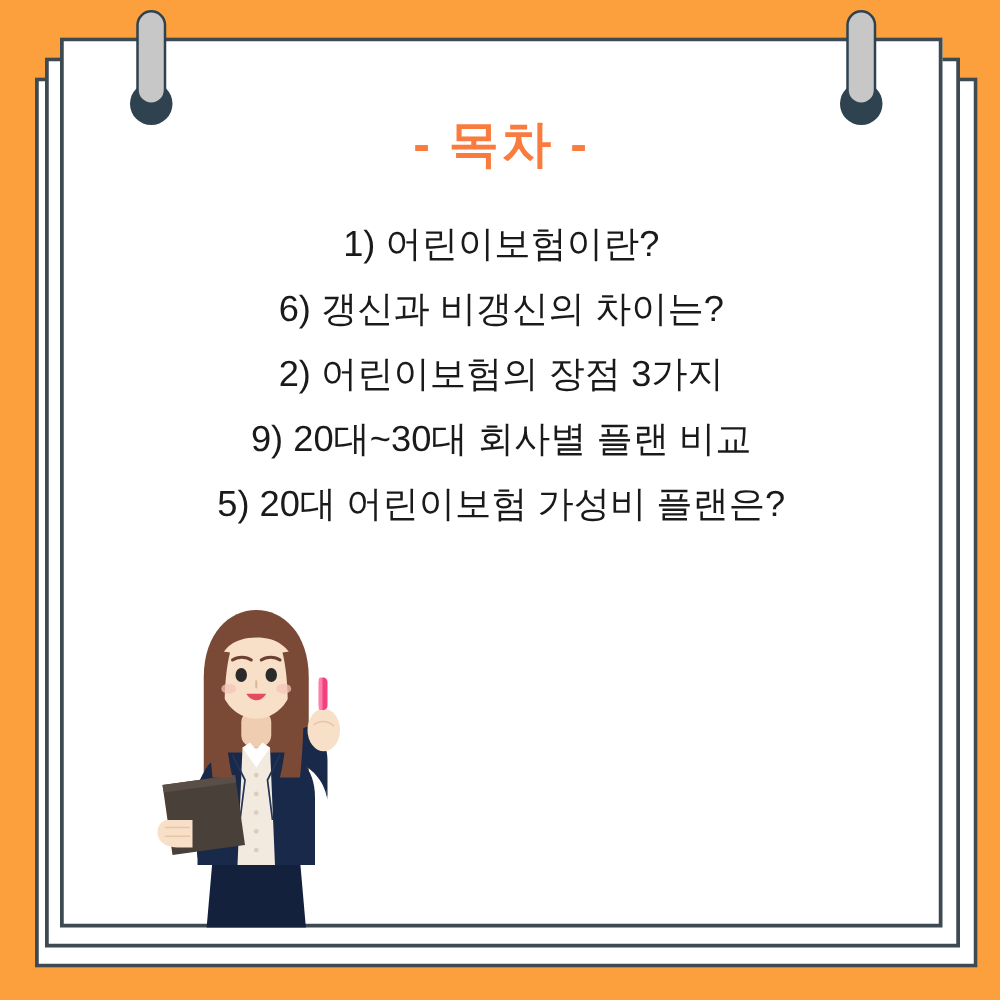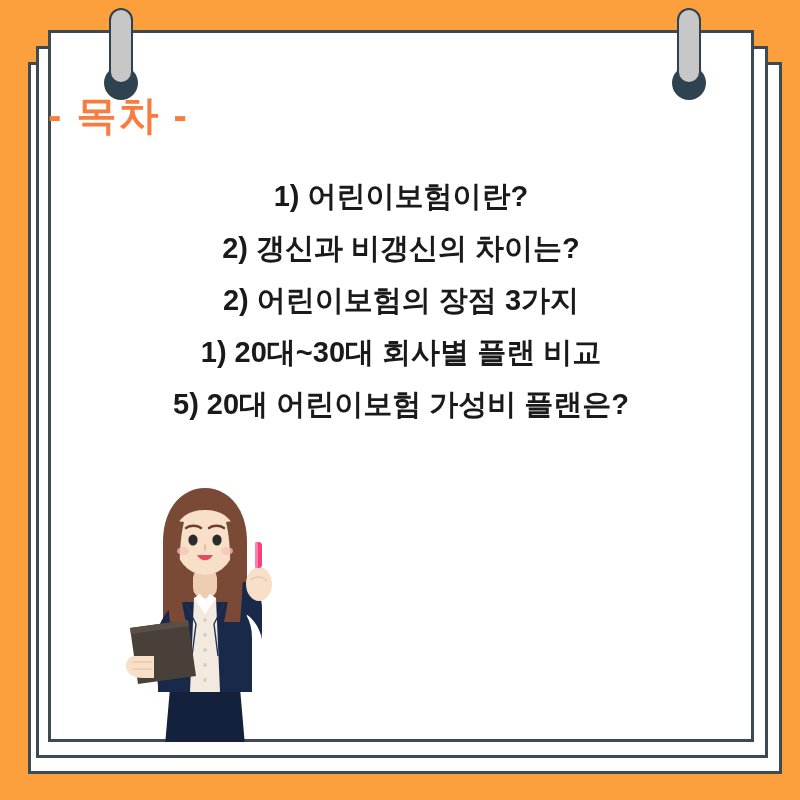--- a/index.html
+++ b/index.html
@@ -88,42 +88,42 @@
     height: 712px;
     z-index: 20;
     overflow: hidden;
   }
 
   .title {
     position: absolute;
     top: 58px;
     left: 0;
     width: 100%;
-    text-align: left;
+    text-align: center;
     color: #F97B3D;
     font-size: 40px;
     font-weight: bold;
     letter-spacing: 2px;
     white-space: nowrap;
   }
 
   .toc-list {
     position: absolute;
     top: 140px;
     left: 0;
     width: 100%;
     margin: 0;
     padding: 0;
     list-style: none;
     text-align: center;
   }
   .toc-item {
     color: #1A1A1A;
     font-size: 29px;
-    font-weight: bold;
+    font-weight: normal;
     line-height: 52px;
     white-space: nowrap;
   }
 
   
   .character {
     position: absolute;
     left: 60px;
     top: 450px;
     width: 200px;
@@ -140,23 +140,23 @@
   <div class="paper-layer paper-back"></div>
   <div class="paper-layer paper-mid"></div>
   <div class="paper-layer paper-front"></div>
 
   <div class="content">
 
     <div class="title">- 목차 -</div>
 
     <ul class="toc-list">
       <li class="toc-item">1) 어린이보험이란?</li>
-      <li class="toc-item">2) 갱신과 비갱신의 차이는?</li>
+      <li class="toc-item">6) 갱신과 비갱신의 차이는?</li>
       <li class="toc-item">2) 어린이보험의 장점 3가지</li>
-      <li class="toc-item">1) 20대~30대 회사별 플랜 비교</li>
+      <li class="toc-item">9) 20대~30대 회사별 플랜 비교</li>
       <li class="toc-item">5) 20대 어린이보험 가성비 플랜은?</li>
     </ul>
 
     <div class="character">
       <svg width="200" height="300" viewBox="0 0 200 300" xmlns="http://www.w3.org/2000/svg">
 
         <path d="M55 62 C55 26 76 8 97 8 C118 8 139 26 139 62 L139 140 C139 152 131 158 122 158 L72 158 C63 158 55 152 55 140 Z" fill="#7A4A36"></path>
 
         <rect x="85" y="88" width="24" height="30" rx="10" fill="#EFCDB0"></rect>
 

